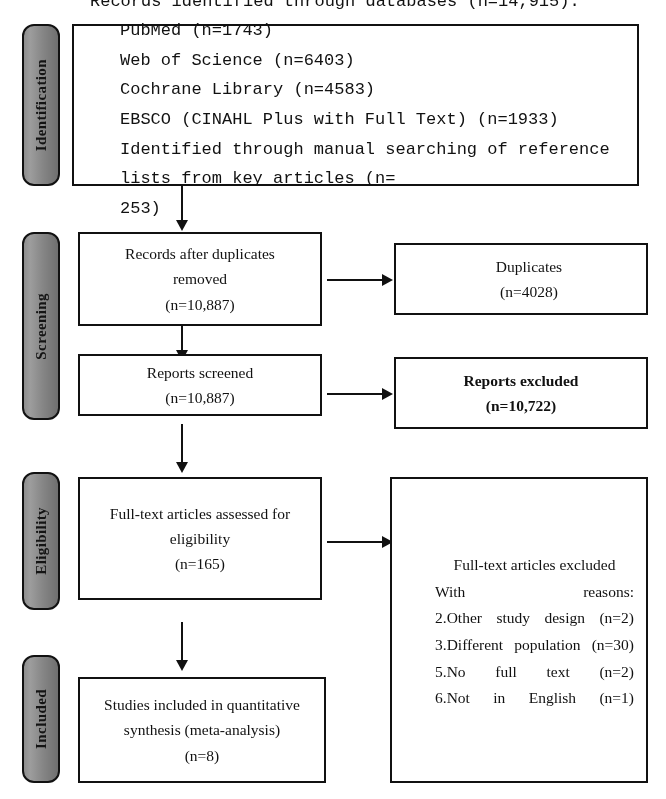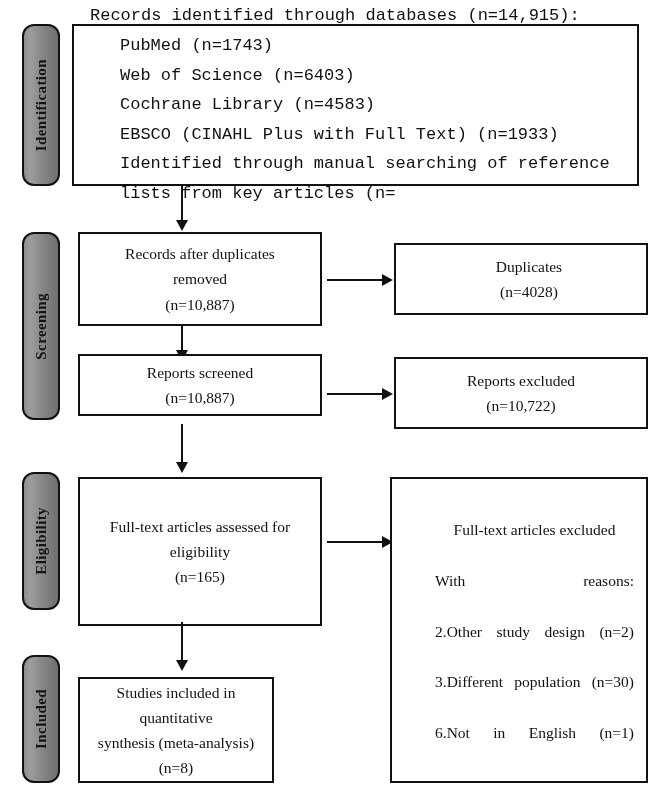--- a/index.html
+++ b/index.html
@@ -59,21 +59,20 @@
     justify-content: center;
   }
   .box.center .inner { align-items: center; text-align: center; }
   .box.left-align .inner { align-items: stretch; text-align: left; }
 
   .line { white-space: pre-wrap; }
   .line.indent { padding-left: 30px; }
   .line.justify {
     text-align: justify;
     text-align-last: justify;
-    margin-top: 24px;
   }
   .line.center-line { text-align: center; }
 
   #box-identification { padding: 12px 14px 12px 16px; }
   #box-identification .line { font-size: 17px; line-height: 1.74; font-family: Liberation Mono, monospace; }
 
   #box-excluded-reasons { padding: 14px 12px 10px 12px; }
   #box-excluded-reasons .line { line-height: 1.72; }
 
   
@@ -121,20 +120,21 @@
   </div>
 
   <div class="box left-align" id="box-identification" style="left:72px; top:24px; width:567px; height:162px;">
     <div class="inner">
       <div class="line">Records identified through databases (n=14,915):</div>
       <div class="line indent">PubMed (n=1743)</div>
       <div class="line indent">Web of Science (n=6403)</div>
       <div class="line indent">Cochrane Library (n=4583)</div>
       <div class="line indent">EBSCO (CINAHL Plus with Full Text) (n=1933)</div>
       <div class="line indent">Identified through manual searching of reference lists from key articles (n=</div>
+      <div class="line indent">253)</div>
     </div>
   </div>
 
   <div class="conn v" style="left:181px; top:186px; height:36px;"></div>
   <div class="arrowhead down" style="left:176px; top:220px;"></div>
 
   <div class="box center" id="box-records-after-duplicates" style="left:78px; top:232px; width:244px; height:94px;">
     <div class="inner">
       <div class="line center-line">Records after duplicates</div>
       <div class="line center-line">removed</div>
@@ -158,55 +158,56 @@
   <div class="box center" id="box-reports-screened" style="left:78px; top:354px; width:244px; height:62px;">
     <div class="inner">
       <div class="line center-line">Reports screened</div>
       <div class="line center-line">(n=10,887)</div>
     </div>
   </div>
 
   <div class="conn h" style="left:327px; top:393px; width:57px;"></div>
   <div class="arrowhead right" style="left:382px; top:388px;"></div>
 
-  <div class="box center" id="box-reports-excluded" style="left:394px; top:357px; width:254px; height:72px;">
+  <div class="box center" id="box-reports-excluded" style="left:394px; top:357px; width:254px; height:72px;font-weight:bold;">
     <div class="inner">
       <div class="line center-line">Reports excluded</div>
       <div class="line center-line">(n=10,722)</div>
     </div>
   </div>
 
   <div class="conn v" style="left:181px; top:424px; height:40px;"></div>
   <div class="arrowhead down" style="left:176px; top:462px;"></div>
 
-  <div class="box center" id="box-fulltext-assessed" style="left:78px; top:477px; width:244px; height:149px;">
+  <div class="box center" id="box-fulltext-assessed" style="left:78px; top:477px; width:244px; height:123px;">
     <div class="inner">
       <div class="line center-line">Full-text articles assessed for</div>
       <div class="line center-line">eligibility</div>
       <div class="line center-line">(n=165)</div>
     </div>
   </div>
 
   <div class="conn h" style="left:327px; top:541px; width:57px;"></div>
   <div class="arrowhead right" style="left:382px; top:536px;"></div>
 
   <div class="box left-align" id="box-excluded-reasons" style="left:390px; top:477px; width:258px; height:306px;padding-left:43px;">
     <div class="inner">
       <div class="line center-line">Full-text articles excluded</div>
       <div class="line justify">With reasons:</div>
       <div class="line justify">2.Other study design (n=2)</div>
       <div class="line justify">3.Different population (n=30)</div>
+      <div class="line justify">5.No full text (n=2)</div>
       <div class="line justify">6.Not in English (n=1)</div>
     </div>
   </div>
 
   <div class="conn v" style="left:181px; top:622px; height:40px;"></div>
   <div class="arrowhead down" style="left:176px; top:660px;"></div>
 
-  <div class="box center" id="box-included-synthesis" style="left:78px; top:677px; width:196px; height:106px;">
+  <div class="box center" id="box-included-synthesis" style="left:78px; top:677px; width:248px; height:106px;">
     <div class="inner">
       <div class="line center-line">Studies included in quantitative</div>
       <div class="line center-line">synthesis (meta-analysis)</div>
       <div class="line center-line">(n=8)</div>
     </div>
   </div>
 
 </div>
 
 </body></html>

